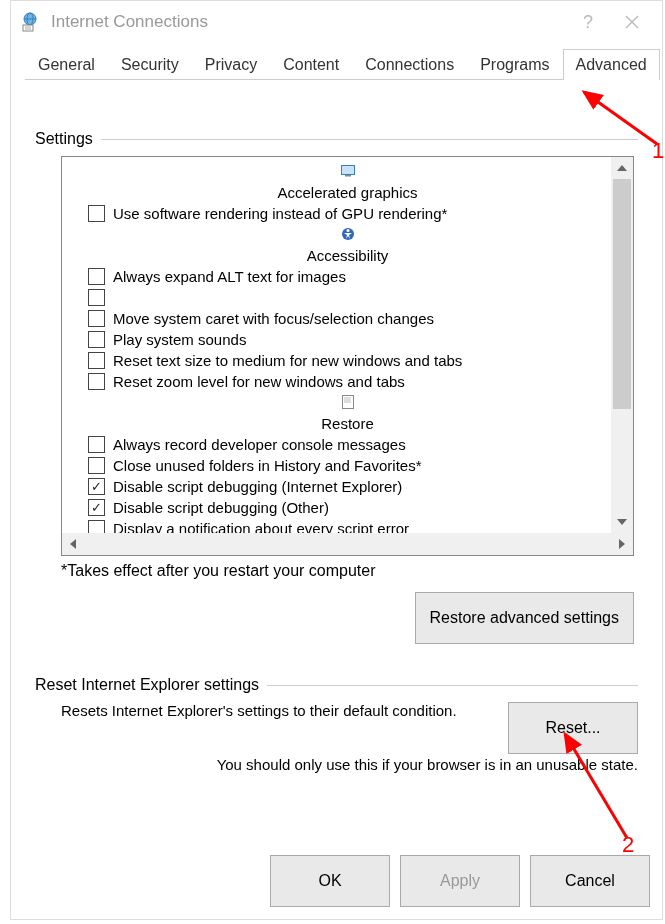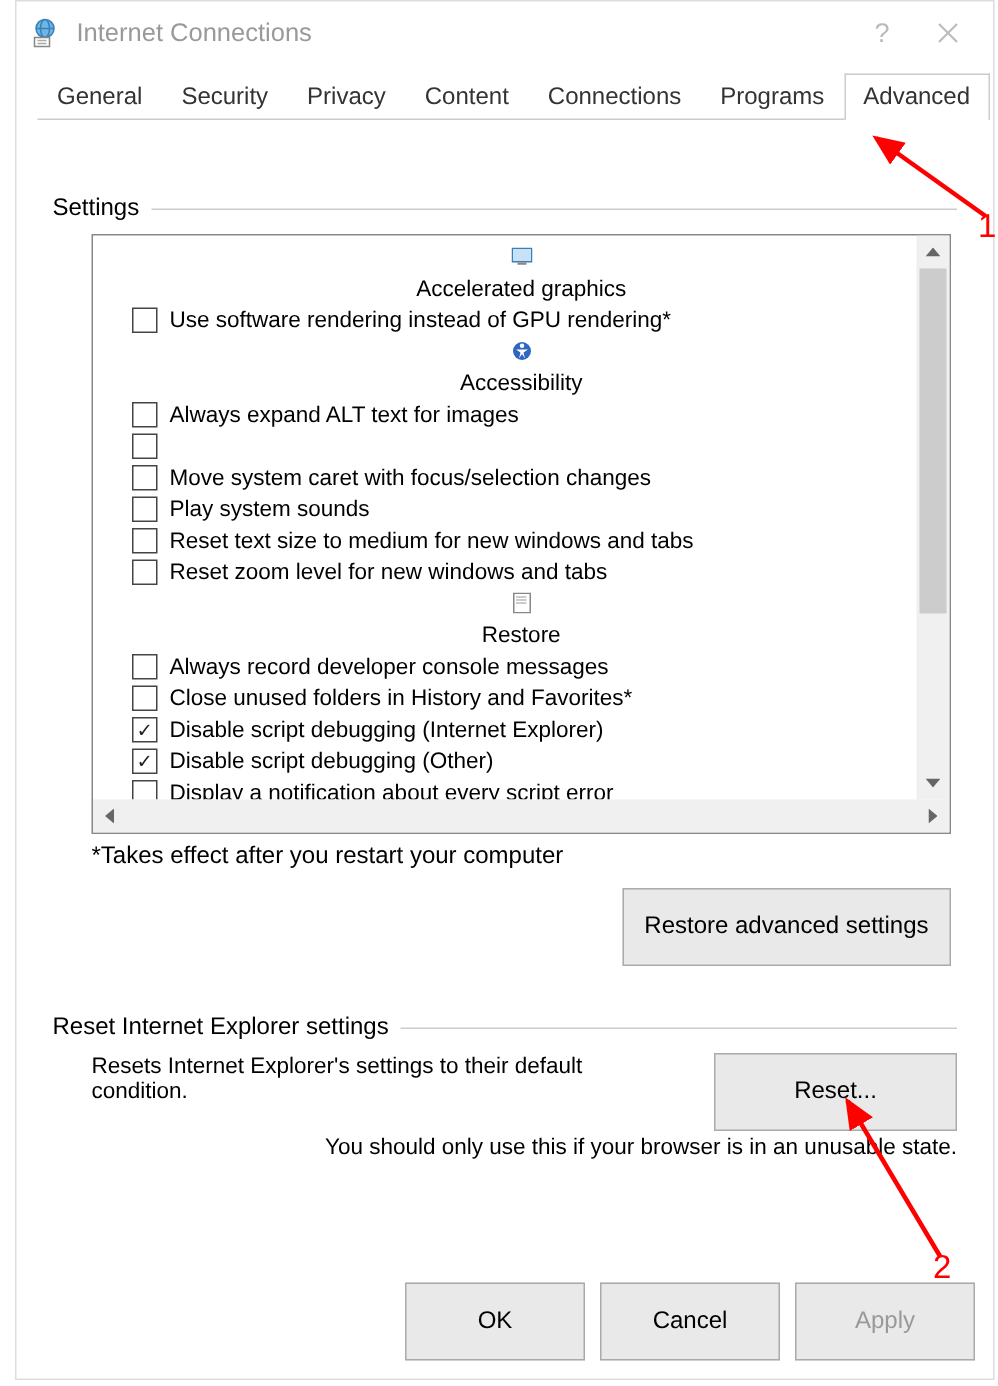--- a/index.html
+++ b/index.html
@@ -367,30 +367,30 @@
       <div class="button">Restore advanced settings</div>
     </div>
 
     <div class="groupbox-line">
       <span class="groupbox-label">Reset Internet Explorer settings</span>
       <hr>
     </div>
 
     <div class="reset-row">
       <div class="text">Resets Internet Explorer's settings to their default condition.</div>
-      <div class="button" style="width:162px;">Reset...</div>
+      <div class="button" style="width:130px;">Reset...</div>
     </div>
 
     <div class="warning">You should only use this if your browser is in an unusable state.</div>
   </div>
 
   <div class="bottom-buttons">
     <div class="button">OK</div>
+    <div class="button disabled">Apply</div>
     <div class="button">Cancel</div>
-    <div class="button disabled">Apply</div>
   </div>
 
 </div>
 
 <svg class="arrow-svg" style="left:572px; top:82px;" width="90" height="70">
   <defs>
       <marker id="ah1" markerWidth="8" markerHeight="8" refX="6" refY="3" orient="auto">
         <path d="M0,0 L7,3 L0,6 Z" fill="#ff0000"></path>
       </marker>
     </defs>

